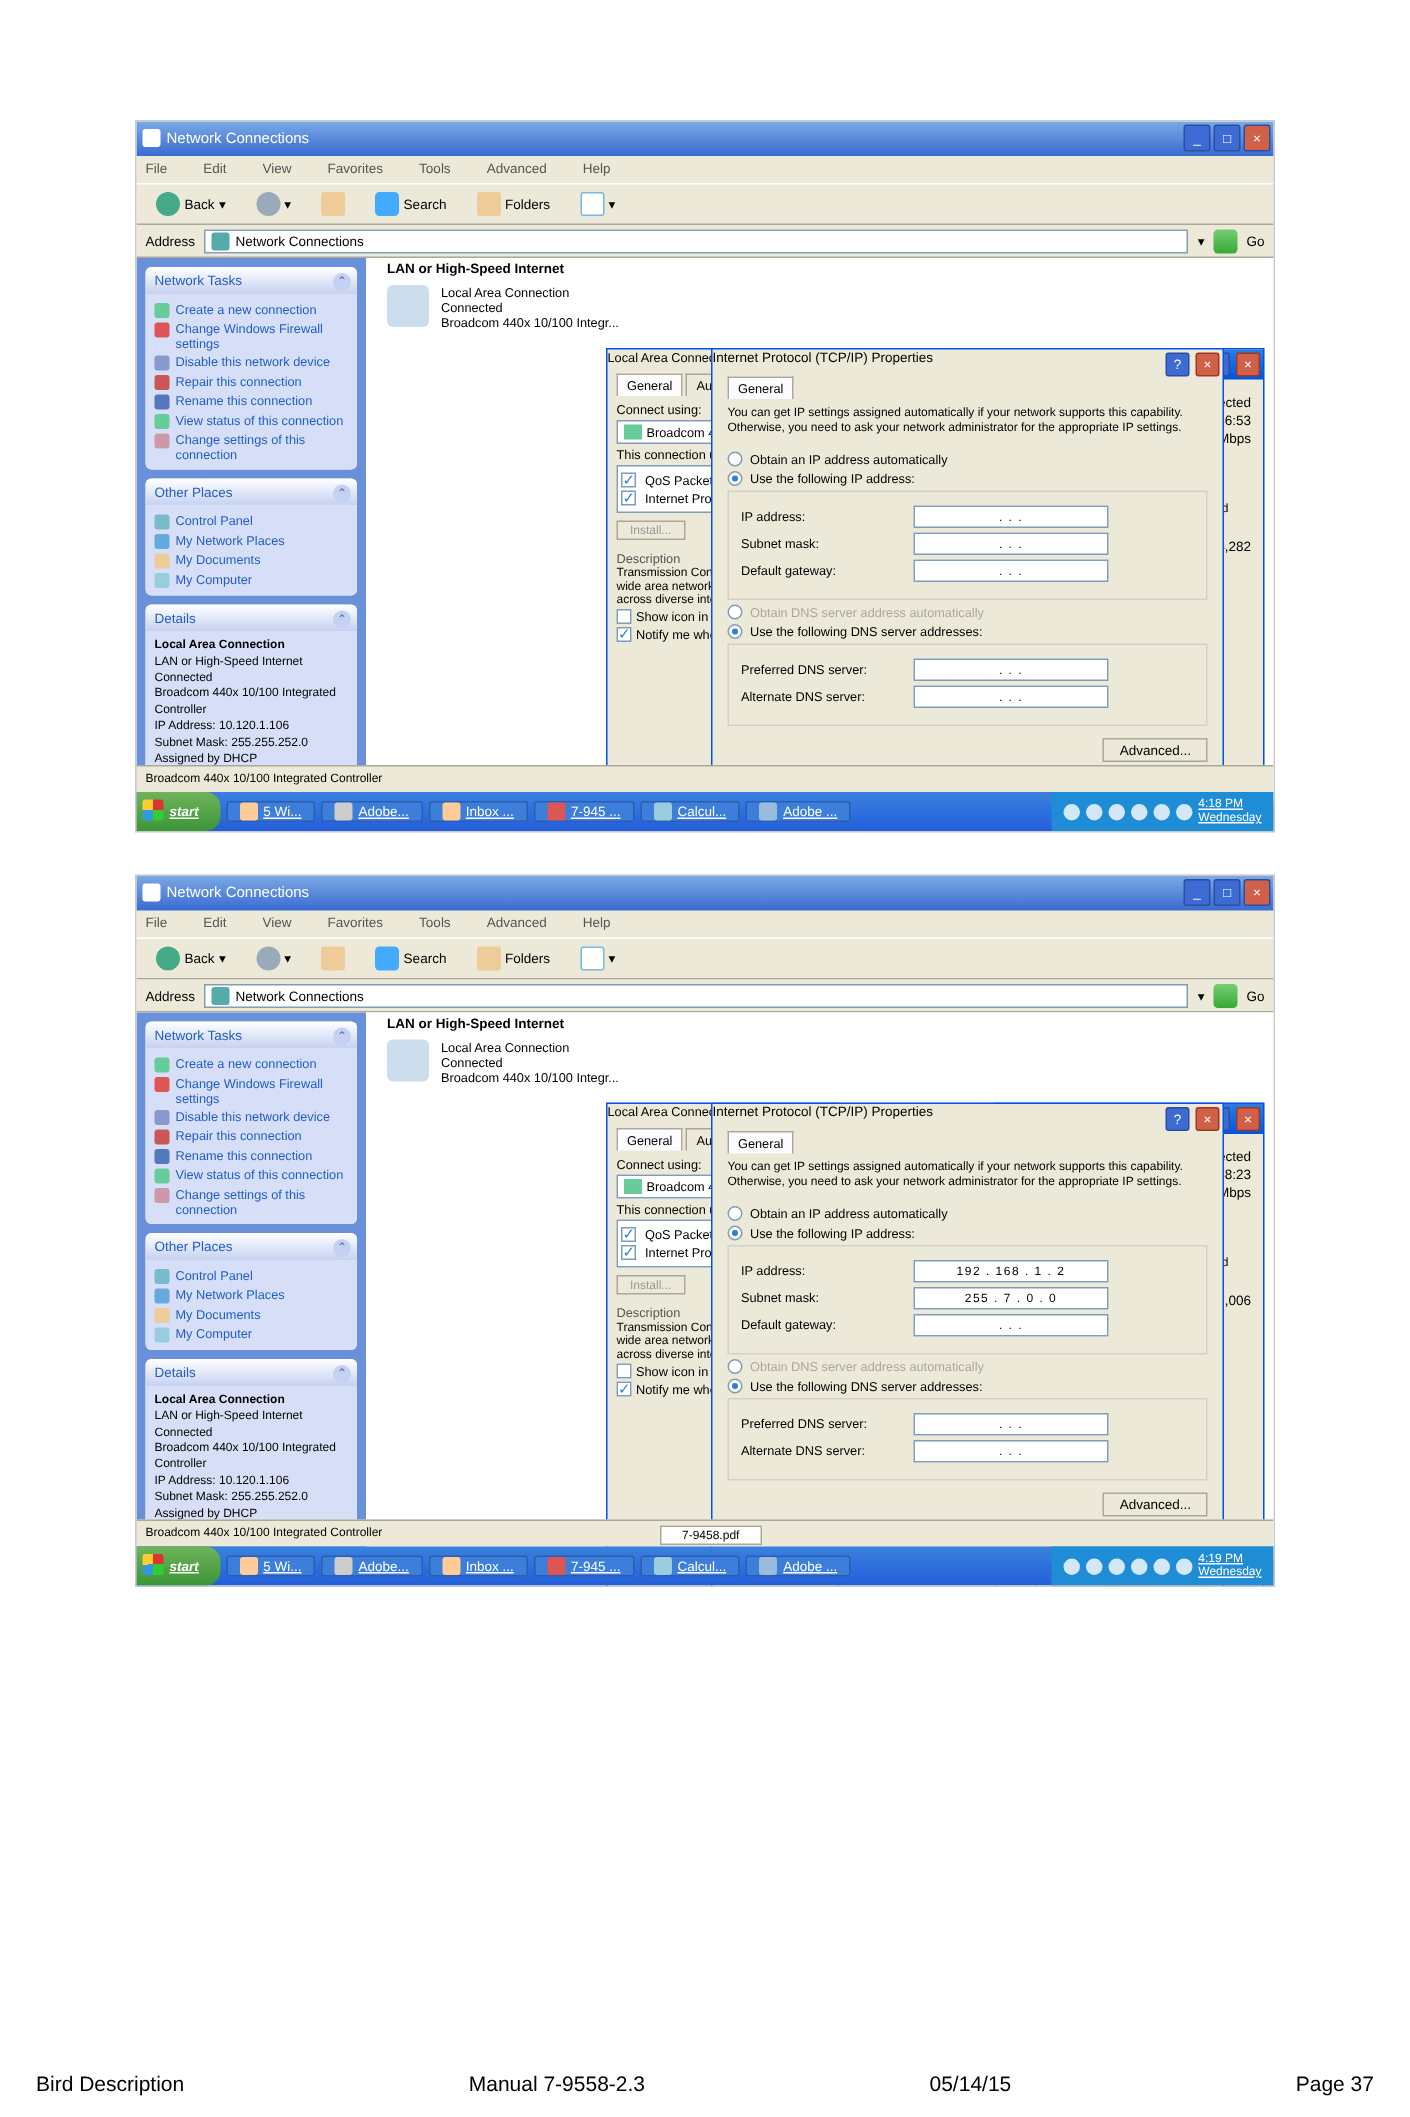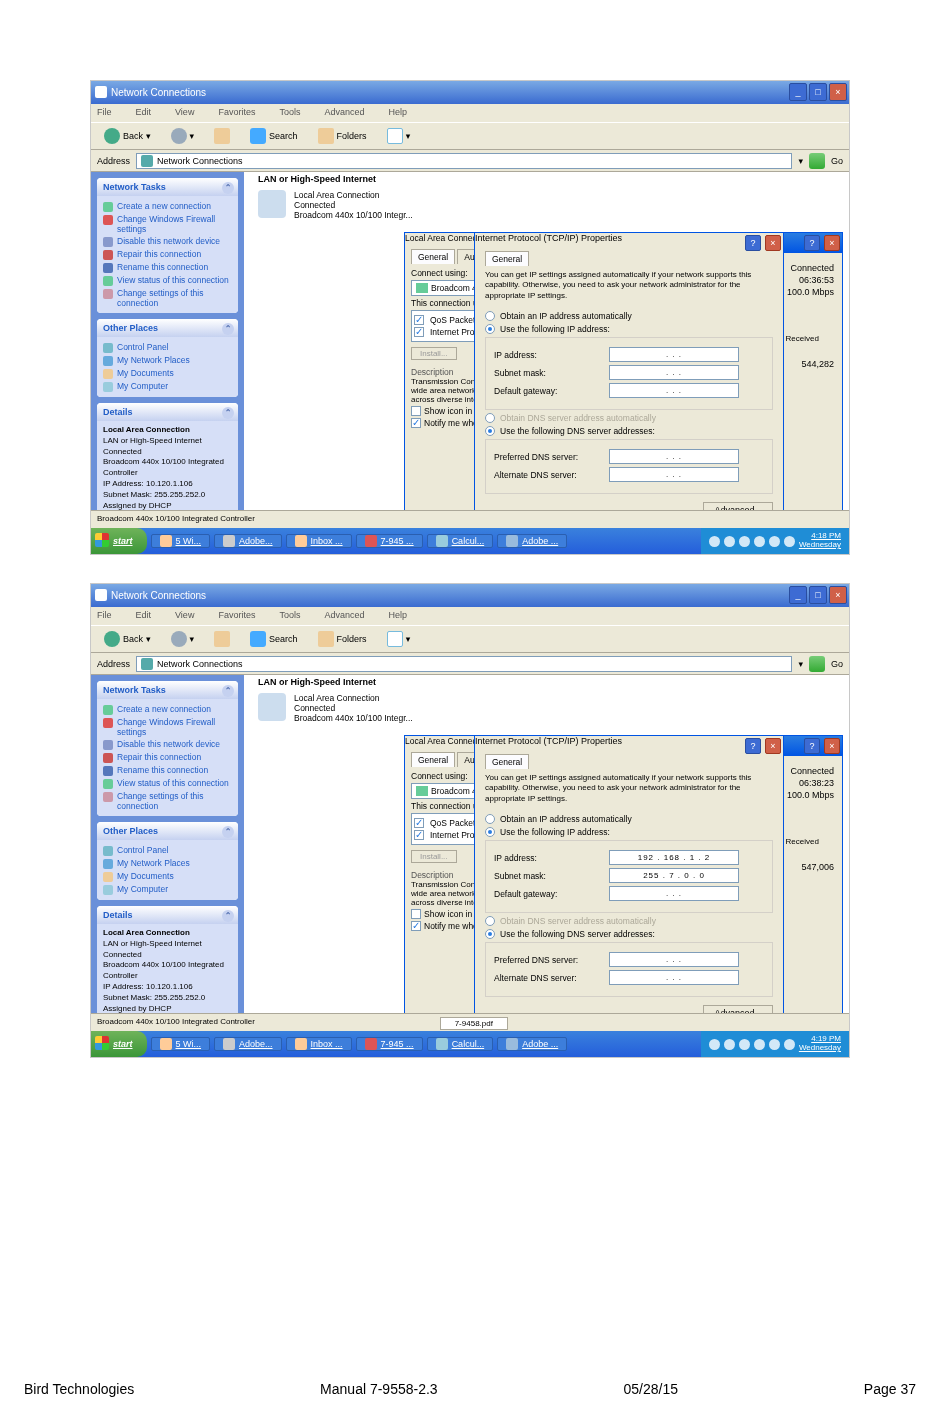--- a/index.html
+++ b/index.html
@@ -75,21 +75,21 @@
   }
   .sidebar {
     width:153px; background:#6a90d9; padding:6px; font-size:8.5px;
     display:flex; flex-direction:column; gap:6px;
   }
   .side-panel {
     background:#fff; border-radius:4px; overflow:hidden;
   }
   .side-panel .sp-head {
     background:linear-gradient(#fff,#c5d1f0);
-    color:#215dc6; font-weight:bold; padding:4px 6px;
+    color:#215dc6; font-weight:normal; padding:4px 6px;
     position:relative; font-size:9px;
   }
   .sp-head .chev {
     position:absolute; right:4px; top:4px; width:12px;height:12px;
     border-radius:50%; background:#c5d1f0; font-size:8px; text-align:center;
     line-height:12px; color:#5470b0;
   }
   .sp-body { background:#d6dff7; padding:4px 6px; color:#215dc6; }
   .sp-item { padding:1px 0; display:flex; gap:4px; align-items:flex-start; }
   .sp-item .mi { width:10px;height:10px;background:#6c9;border-radius:2px;margin-top:1px;flex-shrink:0; }
@@ -145,21 +145,21 @@
     background:#ece9d8; font-size:8.5px;
   }
   .tabrow span.active { background:#fcfcfe; }
   .conn-box { border:1px solid #7f9db9; background:#fff; padding:2px 4px; margin:2px 0; display:flex;align-items:center;gap:3px; }
   .conn-box .ci { width:12px;height:10px;background:#6c9; }
   .chk-row { display:flex; gap:3px; align-items:center; margin:2px 0; }
   .chk-row .cb { width:10px;height:10px;border:1px solid #7f9db9;background:#fff;position:relative; }
   .chk-row .cb.on::after { content:"✓";position:absolute;top:-2px;left:0;font-size:10px;color:#2a7de1; }
   .tiny-btn { display:inline-block;border:1px solid #aca899;background:#ece9d8;padding:1px 8px;font-size:8px;color:#999;margin:3px 0; }
   .tcpip-win {
-    position:absolute; top:60px; left:230px; width:310px; height:333px;
+    position:absolute; top:60px; left:230px; width:342px; height:333px;
     background:#ece9d8; border:1px solid #0054e3; font-size:9px;
   }
   .tcpip-body { padding:8px 10px; }
   .help-text { font-size:8px; margin:4px 0 10px; line-height:1.3; }
   .radio-row { display:flex; gap:5px; align-items:center; margin:3px 0; font-size:8.5px; }
   .radio { width:10px;height:10px;border:1px solid #7f9db9;border-radius:50%;background:#fff;position:relative; }
   .radio.on::after { content:"";position:absolute;top:2px;left:2px;width:4px;height:4px;background:#2a7de1;border-radius:50%; }
   .field-group { border:1px solid #d4d0c8; padding:6px 8px 8px; margin:2px 0; }
   .ip-row { display:flex; align-items:center; margin:3px 0; font-size:8.5px; }
   .ip-row label { width:115px; }
@@ -203,21 +203,21 @@
     margin-left:4px; height:14px; background:#3d7edb;
     border:1px solid #2a5fb0; padding:0 8px; display:flex; align-items:center;
     gap:4px; border-radius:2px;
   }
   .task-item .ti { width:12px;height:12px;background:#fc9;border-radius:2px; }
   .tray {
     margin-left:auto; background:#1f8dd6; height:26px; padding:0 8px;
     display:flex; align-items:center; gap:4px; font-size:8px;
   }
   .tray .tc { width:11px;height:11px;background:#fff;border-radius:50%;opacity:0.8; }
-  .tray .clock { margin-left:0; text-align:right; line-height:1.1; }
+  .tray .clock { margin-left:0; line-height:1.1; }
   .caption {
     text-align:center; font-size:14.5px; margin:18px 0 64px;
   }
   .caption b { font-weight:bold; }
   .footer {
     position:absolute; bottom:14px; left:0; right:0;
     display:flex; justify-content:space-between; padding:0 24px;
     font-size:14px;
   }
   .go-btn { width:16px;height:16px;background:linear-gradient(#7c7,#3a3);border-radius:3px; }
@@ -857,17 +857,17 @@
             <div>Wednesday</div>
           </div>
       </div>
     </div>
   </div>
 
 
 </div>
 
 <div class="footer">
-  <span>Bird Technologies</span>
+  <span>Bird Description</span>
   <span>Manual 7-9558-2.3</span>
-  <span>05/28/15</span>
+  <span>05/14/15</span>
   <span>Page 37</span>
 </div>
 
 </body></html>

